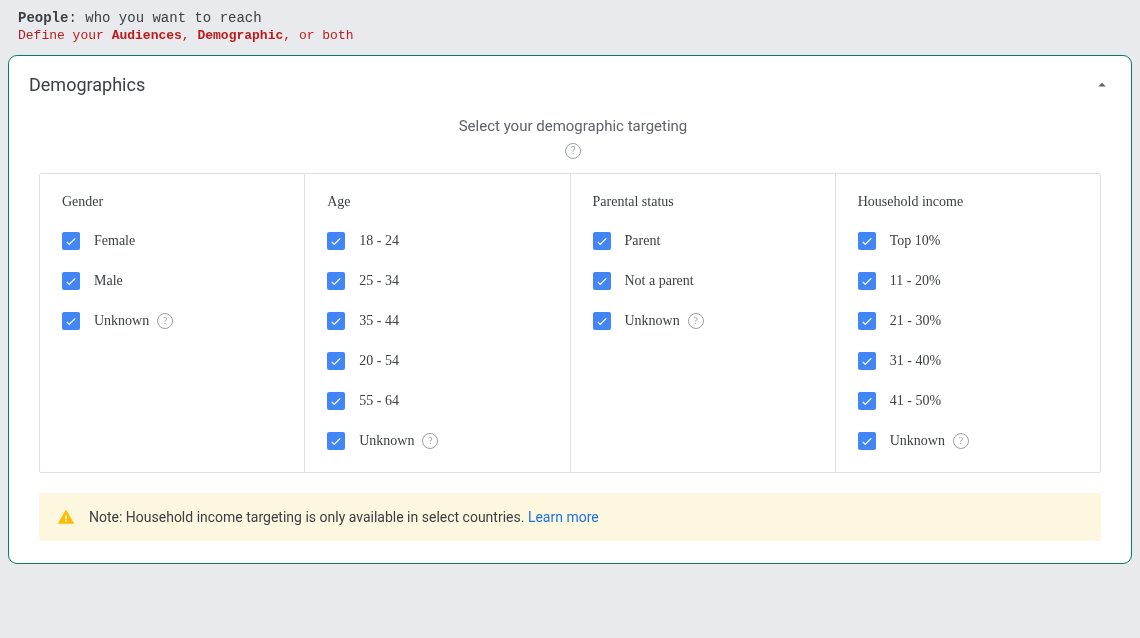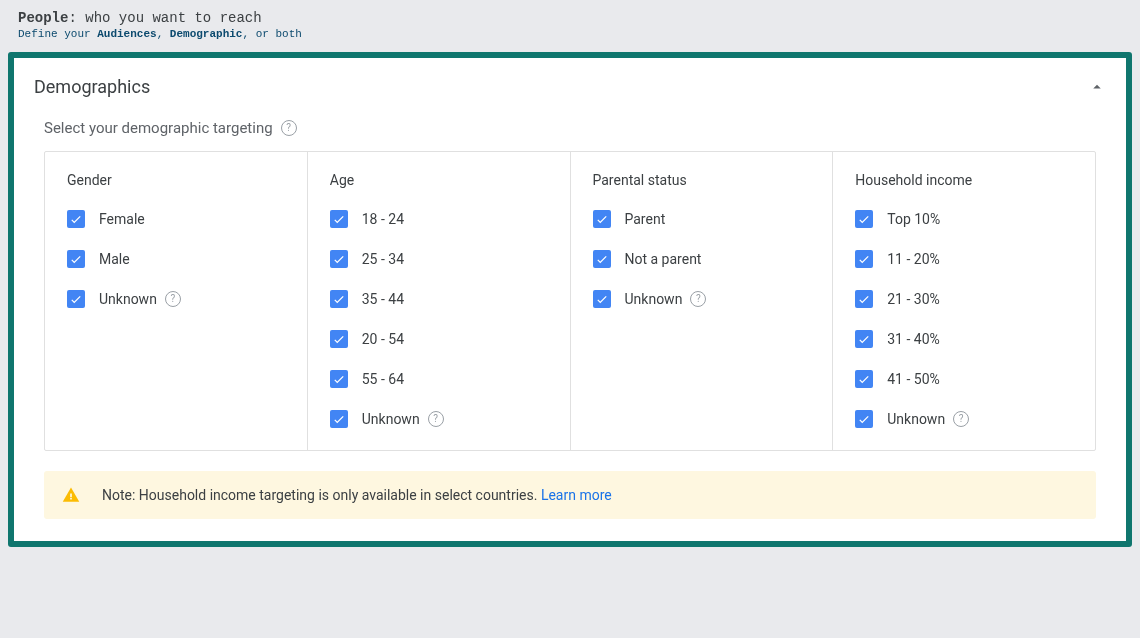--- a/index.html
+++ b/index.html
@@ -15,30 +15,30 @@
   .header {
     padding: 10px 18px 12px 18px;
     font-family: Liberation Mono, monospace;
   }
   .header-line1 {
     font-size: 14px;
     color: #3c4043;
     margin-bottom: 2px;
   }
   .header-line2 {
-    font-size: 11px;
-    color: #0c4a6e;
+    font-size: 13px;
+    color: #b91c1c;
   }
   .bold { font-weight: 700; }
 
   .panel {
     background: #fff;
     margin: 0 8px 2px 8px;
-    border: 6px solid #0f766e;
-    border-radius: 3px;
+    border: 1px solid #0f766e;
+    border-radius: 9px;
   }
   .panel-header {
     display: flex;
     justify-content: space-between;
     align-items: center;
     padding: 18px 20px;
     cursor: pointer;
   }
   .panel-title {
     font-size: 18px;
@@ -51,37 +51,39 @@
     fill: #5f6368;
   }
 
   .subtitle-row {
     display: flex;
     align-items: center;
     gap: 8px;
     padding: 4px 24px 14px 30px;
     color: #5f6368;
     font-size: 15px;
+    flex-direction: column;
   }
   .help-icon {
     width: 16px;
     height: 16px;
     border: 1.2px solid #9aa0a6;
     border-radius: 50%;
     color: #9aa0a6;
     font-size: 10px;
     line-height: 13px;
     text-align: center;
   }
 
   .columns {
     display: flex;
     margin: 0 30px;
     border: 1px solid #e0e0e0;
     border-radius: 2px;
+    font-family: Liberation Serif, serif;
   }
   .col {
     flex: 1;
     border-right: 1px solid #e0e0e0;
     padding: 20px 22px 14px 22px;
   }
   .col:last-child { border-right: none; }
   .col-title {
     font-size: 14px;
     color: #3c4043;
@@ -113,21 +115,21 @@
     gap: 8px;
   }
 
   .note {
     margin: 20px 30px 22px 30px;
     background: #fef7e0;
     border-radius: 3px;
     padding: 15px 18px;
     display: flex;
     align-items: center;
-    gap: 22px;
+    gap: 14px;
     font-size: 14px;
     color: #3c4043;
   }
   .warn-icon {
     width: 18px; height: 18px;
   }
   .link { color: #1a73e8; cursor: pointer; }
 </style>
 </head>
 <body>

